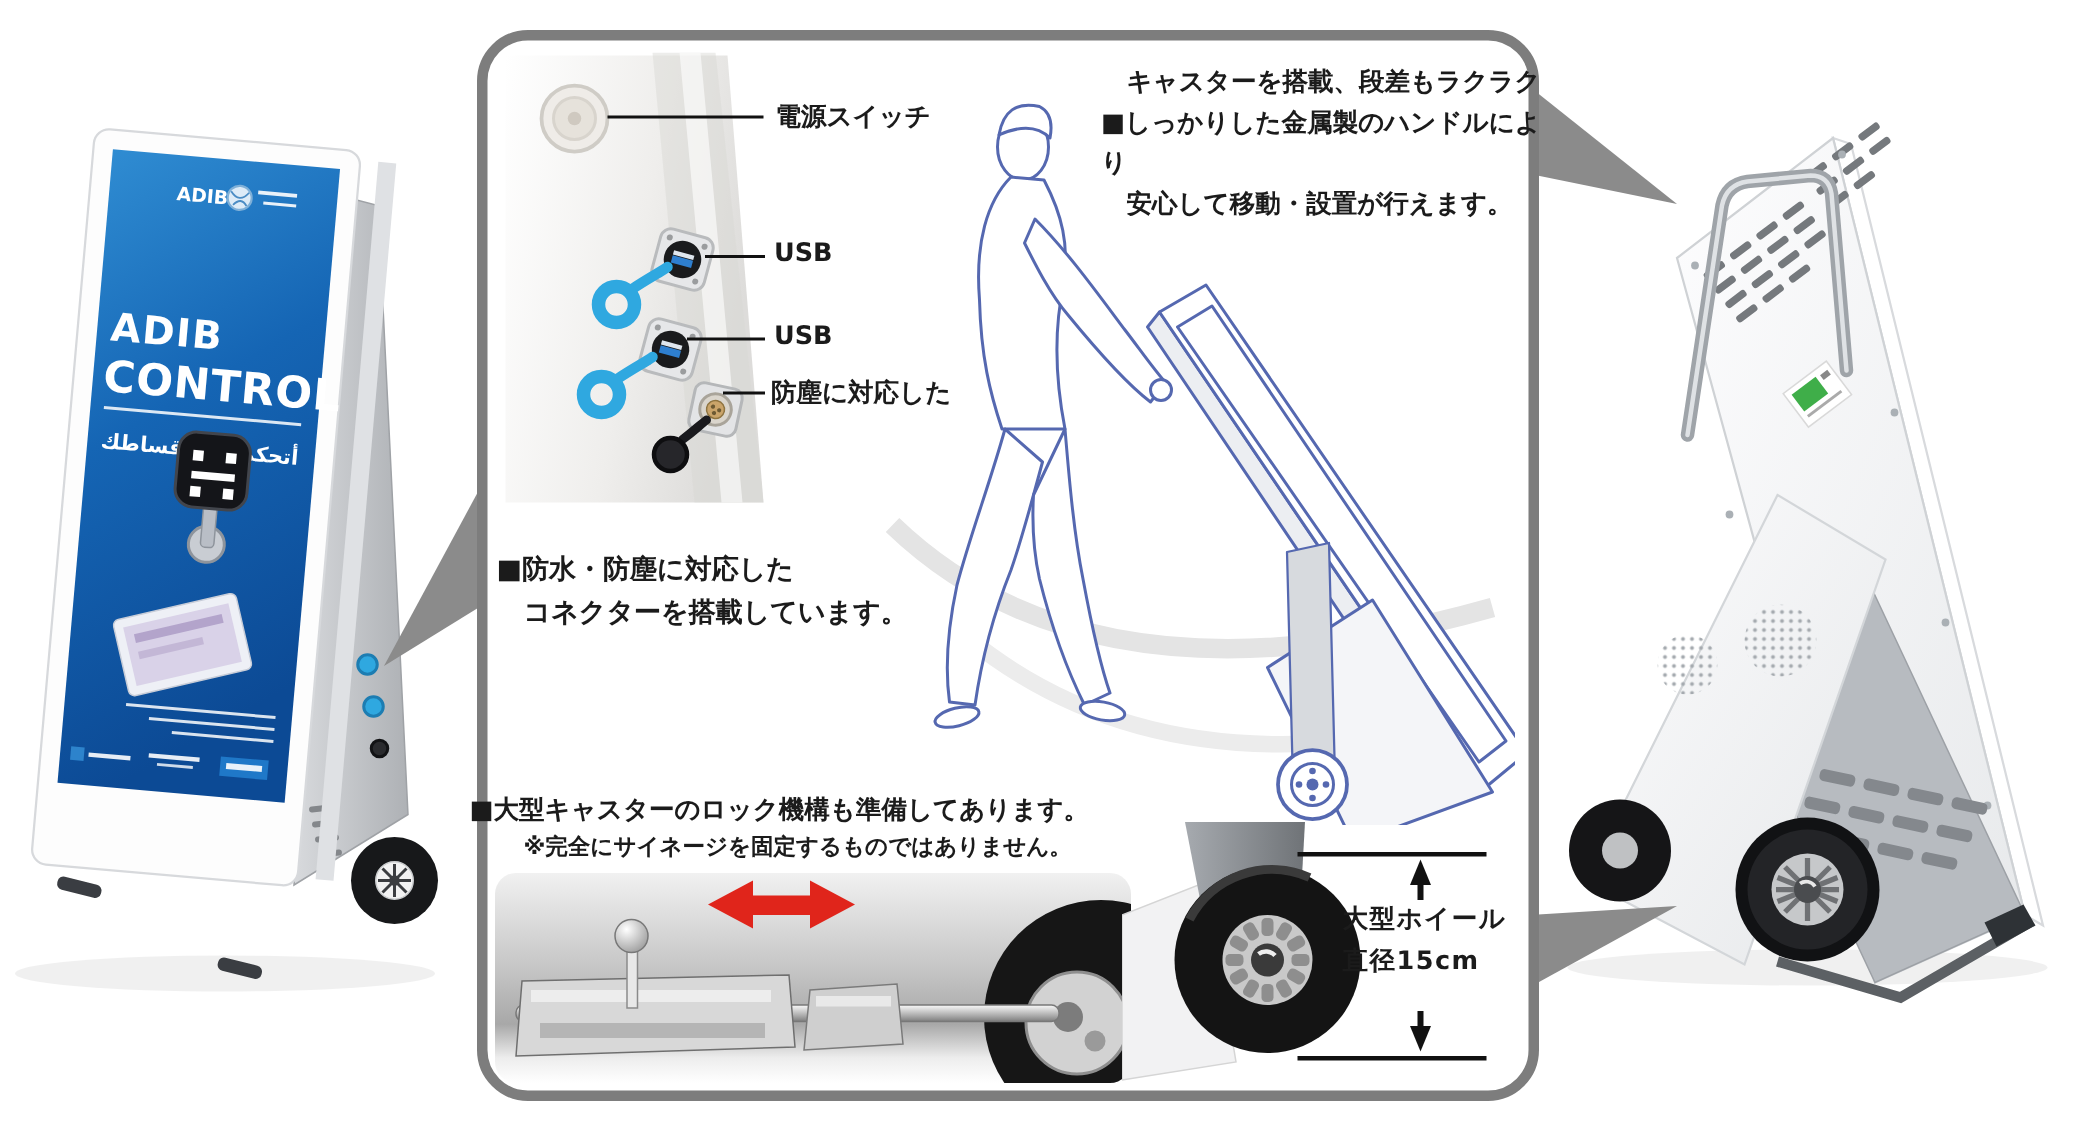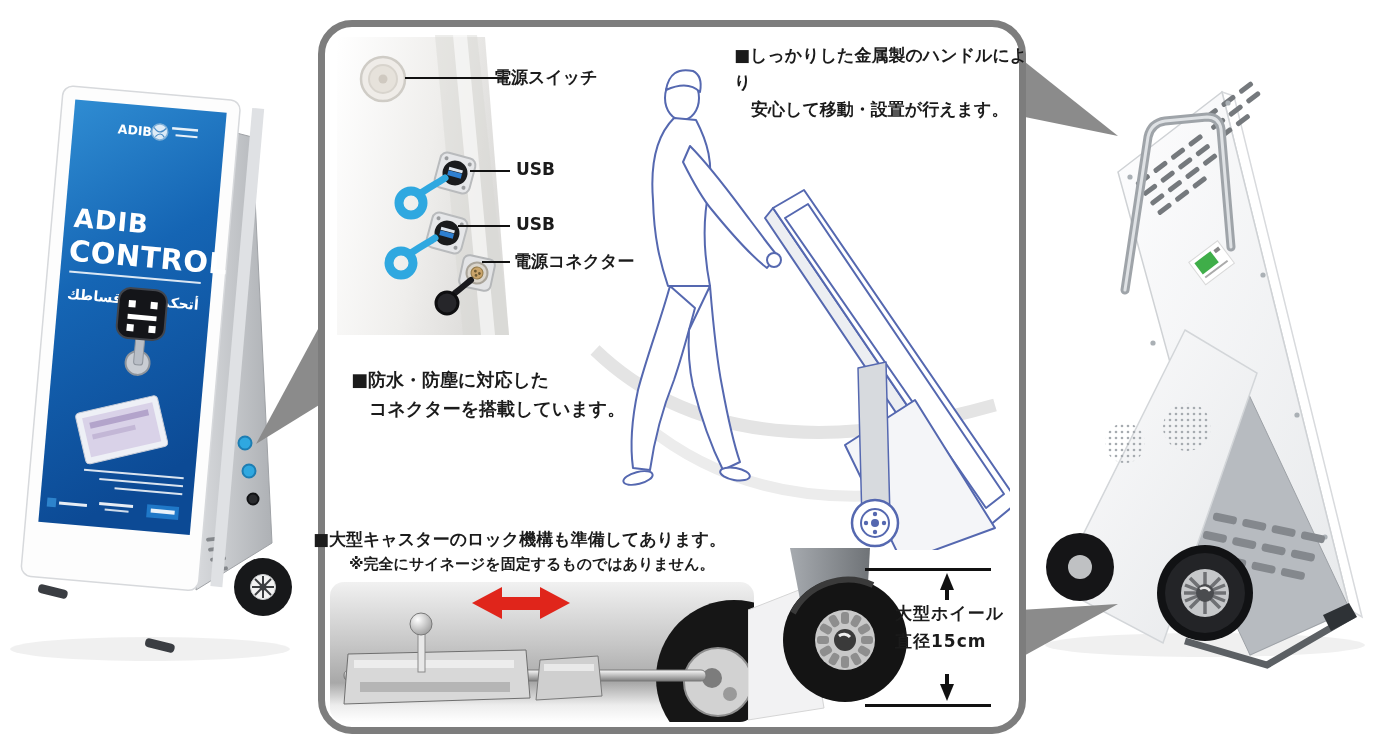--- a/index.html
+++ b/index.html
@@ -299,26 +299,27 @@
     </g>
     <path d="M120,258 C128,252 132,248 136,245" stroke="#1a1a1e" stroke-width="6" fill="none" stroke-linecap="round"></path>
     <circle cx="112" cy="268" r="11" fill="#26262a" stroke="#0e0e10" stroke-width="3"></circle>
   </svg>
 
   <div class="callout-line pc" style="left:405px;top:77px;width:104px"></div>
   <div class="callout-line pc" style="left:470px;top:170px;width:40px"></div>
   <div class="callout-line pc" style="left:458px;top:225px;width:52px"></div>
   <div class="callout-line pc" style="left:482px;top:261px;width:28px"></div>
 
-  <div class="abs pc label-text" style="left:494px;top:66px">電源スイッチ</div>
+  <div class="abs pc label-text" style="left:517px;top:66px">電源スイッチ</div>
   <div class="abs pc label-text" style="left:516px;top:159px">USB</div>
   <div class="abs pc label-text" style="left:516px;top:214px">USB</div>
-  <div class="abs pc label-text" style="left:514px;top:250px">電源コネクター</div>
+  <div class="abs pc label-text" style="left:514px;top:250px">防塵に対応した</div>
 
   <div class="abs pc feature-text" style="left:734px;top:42px;width:296px">
+    <div>　キャスターを搭載、段差もラクラク</div>
     <div>■しっかりした金属製のハンドルにより</div>
     <div>　安心して移動・設置が行えます。</div>
   </div>
 
   <svg class="abs pc" style="left:590px;top:50px" width="420" height="500" viewBox="0 0 420 500">
     <g fill="none" stroke="#e4e4e4" stroke-width="13">
       <path d="M5,300 Q140,430 405,355"></path>
       <path d="M55,375 Q190,485 408,425" stroke="#ececec" stroke-width="11"></path>
     </g>
 
@@ -343,21 +344,21 @@
       <path d="M84,68 C68,84 60,112 63,150 C64,188 70,212 78,236 L120,236 C113,200 113,168 119,140 C123,113 118,93 106,70 Z"></path>
       <path d="M100,96 C122,118 142,146 160,170 C170,183 179,196 187,205 L177,218 C160,205 140,182 122,160 C110,146 100,126 93,112 Z"></path>
       <circle cx="184" cy="210" r="7"></circle>
       <path d="M80,236 C70,272 57,306 48,340 C42,368 40,396 43,418 L60,420 C64,392 72,360 84,330 C92,307 99,280 105,258 Z"></path>
       <path d="M120,236 C123,272 126,306 132,336 C137,363 143,392 150,412 L133,420 C120,394 110,364 103,336 C99,318 98,298 99,280 Z"></path>
       <ellipse cx="48" cy="428" rx="15" ry="6" transform="rotate(-14 48 428)"></ellipse>
       <ellipse cx="145" cy="424" rx="15" ry="6" transform="rotate(10 145 424)"></ellipse>
     </g>
   </svg>
 
-  <div class="abs pc" style="left:351px;top:365px;font-size:18px;line-height:29px;font-weight:700">
+  <div class="abs pc" style="left:331px;top:365px;font-size:18px;line-height:29px;font-weight:700">
     <div>■防水・防塵に対応した</div>
     <div>　コネクターを搭載しています。</div>
   </div>
 
   <div class="abs pc" style="left:313px;top:528px;font-size:17px;font-weight:700;white-space:nowrap">■大型キャスターのロック機構も準備してあります。</div>
   <div class="abs pc" style="left:349px;top:555px;font-size:15px;font-weight:700;white-space:nowrap">※完全にサイネージを固定するものではありません。</div>
 
   <div class="abs pc photo" style="left:330px;top:582px;width:424px;height:140px">
     <svg width="424" height="140" viewBox="0 0 424 140">
       <defs>

